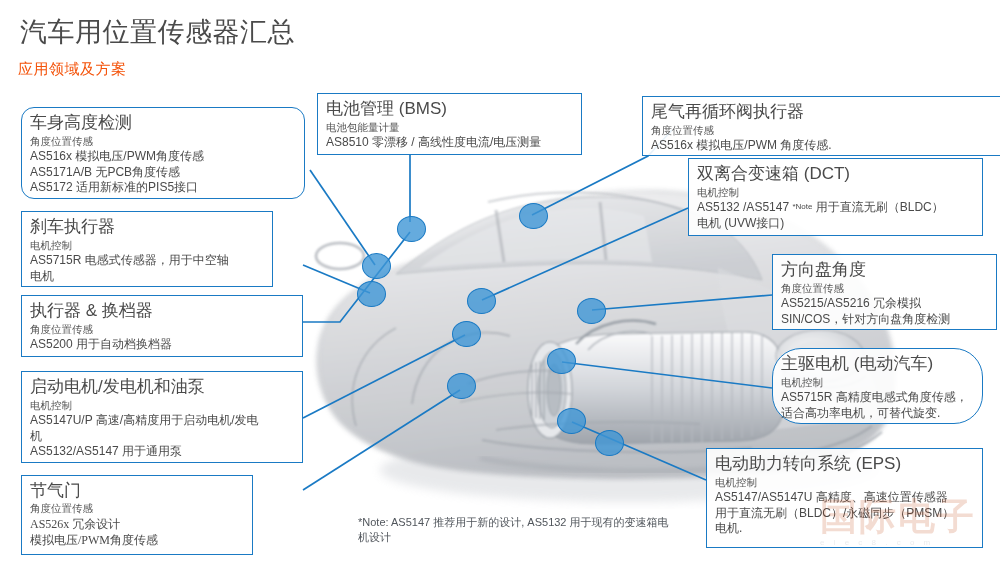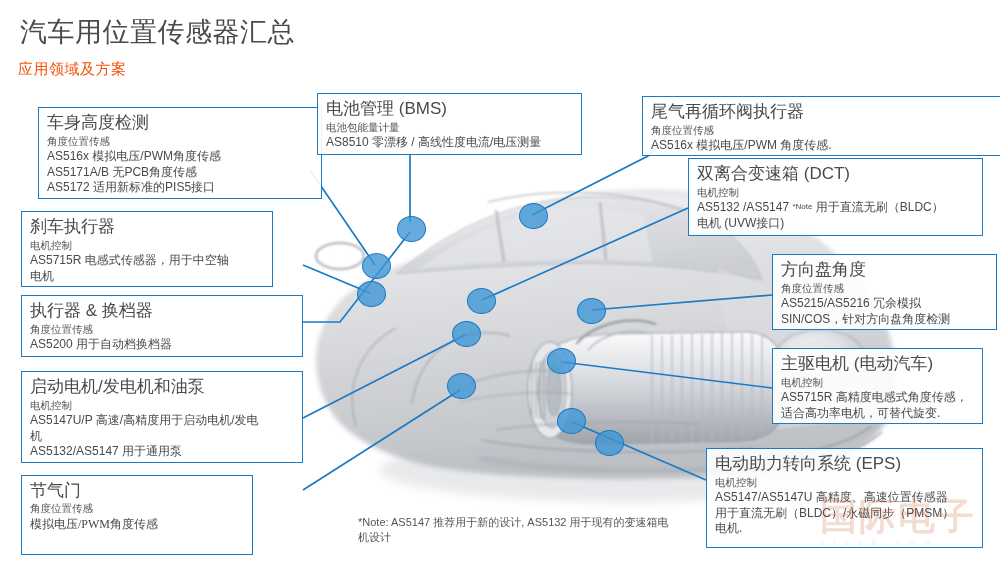--- a/index.html
+++ b/index.html
@@ -301,21 +301,21 @@
   <div class="dot" style="left:410px; top:228px;"></div>
   <div class="dot" style="left:465px; top:333px;"></div>
   <div class="dot" style="left:460px; top:385px;"></div>
   <div class="dot" style="left:532px; top:215px;"></div>
   <div class="dot" style="left:480px; top:300px;"></div>
   <div class="dot" style="left:590px; top:310px;"></div>
   <div class="dot" style="left:560px; top:360px;"></div>
   <div class="dot" style="left:570px; top:420px;"></div>
   <div class="dot" style="left:608px; top:442px;"></div>
 
-  <div class="callout" style="left:38px; top:107px; width:284px; height:92px;">
+  <div class="callout" style="left:21px; top:107px; width:284px; height:92px;border-radius:13px;">
     <div class="ttl">车身高度检测</div>
     <div class="sub">角度位置传感</div>
     <div class="ln">AS516x 模拟电压/PWM角度传感</div>
     <div class="ln">AS5171A/B  无PCB角度传感</div>
     <div class="ln">AS5172  适用新标准的PIS5接口</div>
   </div>
 
   <div class="callout" style="left:21px; top:211px; width:252px; height:76px;">
     <div class="ttl">刹车执行器</div>
     <div class="sub">电机控制</div>
@@ -333,20 +333,21 @@
     <div class="ttl">启动电机/发电机和油泵</div>
     <div class="sub">电机控制</div>
     <div class="ln">AS5147U/P 高速/高精度用于启动电机/发电</div>
     <div class="ln">机</div>
     <div class="ln">AS5132/AS5147 用于通用泵</div>
   </div>
 
   <div class="callout" style="left:21px; top:475px; width:232px; height:80px;font-family:Liberation Serif, serif;">
     <div class="ttl">节气门</div>
     <div class="sub">角度位置传感</div>
+    <div class="ln">AS526x  冗余设计</div>
     <div class="ln">模拟电压/PWM角度传感</div>
   </div>
 
   <div class="callout" style="left:317px; top:93px; width:265px; height:62px;">
     <div class="ttl">电池管理 (BMS)</div>
     <div class="sub">电池包能量计量</div>
     <div class="ln">AS8510 零漂移 / 高线性度电流/电压测量</div>
   </div>
 
   <div class="callout" style="left:642px; top:96px; width:393px; height:60px;">
@@ -362,21 +363,21 @@
     <div class="ln">电机 (UVW接口)</div>
   </div>
 
   <div class="callout" style="left:772px; top:254px; width:225px; height:76px;">
     <div class="ttl">方向盘角度</div>
     <div class="sub">角度位置传感</div>
     <div class="ln">AS5215/AS5216 冗余模拟</div>
     <div class="ln">SIN/COS，针对方向盘角度检测</div>
   </div>
 
-  <div class="callout" style="left:772px; top:348px; width:211px; height:76px;">
+  <div class="callout" style="left:772px; top:348px; width:211px; height:76px;border-radius:29px;">
     <div class="ttl">主驱电机 (电动汽车)</div>
     <div class="sub">电机控制</div>
     <div class="ln">AS5715R 高精度电感式角度传感，</div>
     <div class="ln">适合高功率电机，可替代旋变.</div>
   </div>
 
   <div class="callout" style="left:706px; top:448px; width:277px; height:100px;">
     <div class="ttl">电动助力转向系统 (EPS)</div>
     <div class="sub">电机控制</div>
     <div class="ln">AS5147/AS5147U 高精度、高速位置传感器</div>

